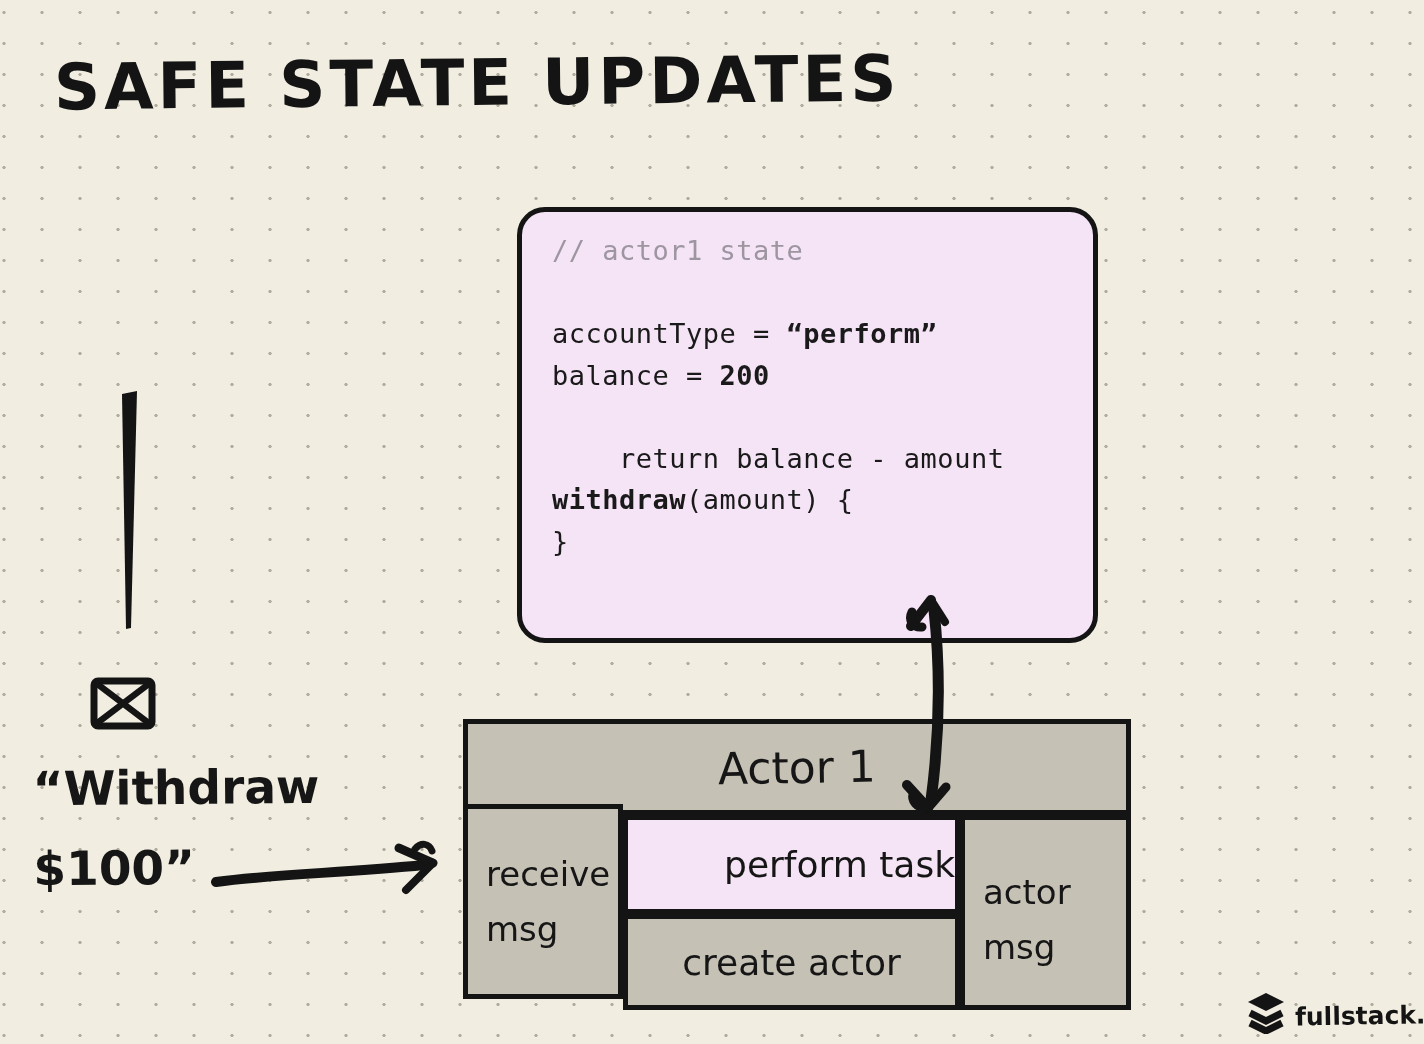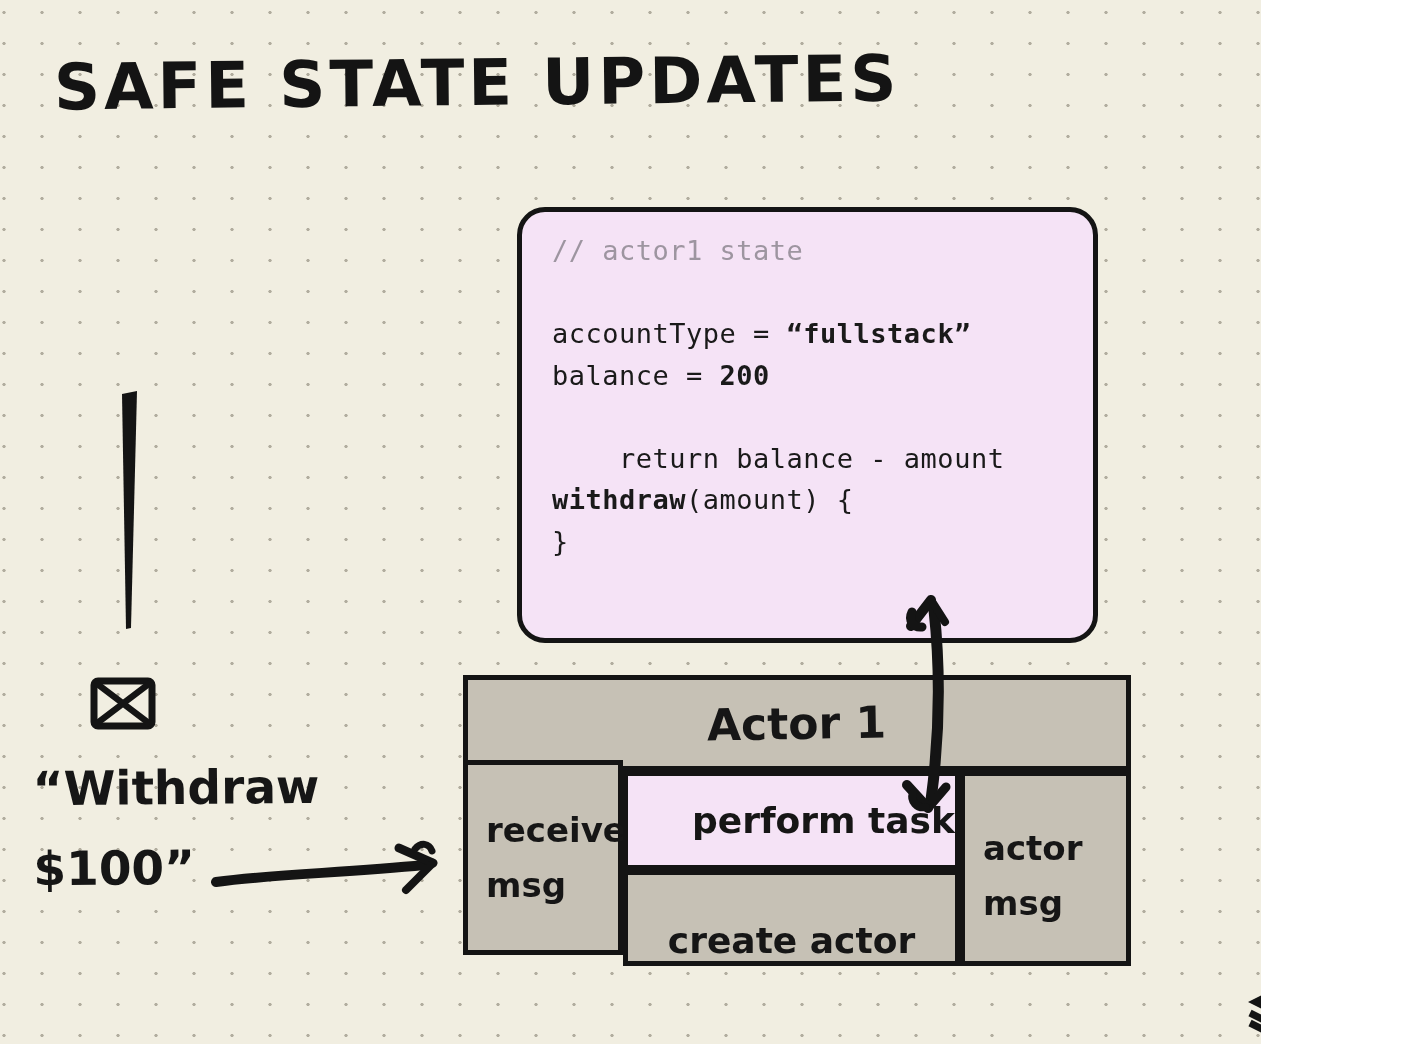--- a/index.html
+++ b/index.html
@@ -3,21 +3,21 @@
 <meta charset="utf-8">
 <style>
   * { margin: 0; padding: 0; box-sizing: border-box; }
   html, body { width: 1424px; height: 1044px; }
   body {
     font-family: "DejaVu Sans", sans-serif;
     color: #161616;
   }
   .slide {
     position: relative;
-    width: 1261px;
+    width: 1424px;
     height: 1044px;
     overflow: hidden;
     background-color: #f1eee1;
     background-image: radial-gradient(circle, rgba(125,120,105,.55) 1.4px, transparent 1.9px);
     background-size: 38px 31px;
     background-position: 23px 28px;
   }
 
   
   .title {
@@ -78,21 +78,22 @@
   .code-line { white-space: pre; }
   .code-line.comment { color: #9d95a0; }
   .code-gap { height: 41.5px; }
   .code-box b { font-weight: 700; }
 
   
   .a1-cell {
     position: absolute;
     background: #c6c1b5;
     border: 5px solid #141414;
-    font-weight: 700;
+    font-weight: 400;
+    margin-top: 44px;
   }
   .a1-header {
     left: 463px; top: 675px; width: 668px; height: 96px;
     display: flex; align-items: center; justify-content: center;
     font-size: 44px;
   }
   .a1-header .label { transform: rotate(-1deg); }
   .a1-receive {
     left: 463px; top: 760px; width: 160px; height: 195px;
     font-size: 34px; line-height: 55px;
@@ -100,21 +101,21 @@
     white-space: pre-line;
   }
   .a1-perform {
     left: 623px; top: 771px; width: 337px; height: 99px;
     background: #f5e3f6;
     display: flex; align-items: center; justify-content: flex-end;
     font-size: 36px;
   }
   .a1-create {
     left: 623px; top: 870px; width: 337px; height: 96px;
-    display: flex; align-items: flex-end; justify-content: center;
+    display: flex; align-items: center; justify-content: center;
     font-size: 36px;
   }
   .a1-send {
     left: 960px; top: 771px; width: 171px; height: 195px;
     font-size: 34px; line-height: 55px;
     padding: 45px 0 0 18px;
     white-space: pre-line;
   }
 
   
@@ -163,21 +164,21 @@
       <path d="M6 6 L60 47 M60 6 L6 47" fill="none" stroke="#141414" stroke-width="6.5"></path>
     </svg>
   </span>
 
   <div class="withdraw-text">“Withdraw
 $100”</div>
 
   <div class="code-box">
     <div class="code-line comment">// actor1 state</div>
     <div class="code-gap"></div>
-    <div class="code-line"><span>accountType = </span><b>“fullstack”</b></div>
+    <div class="code-line"><span>accountType = </span><b>“perform”</b></div>
     <div class="code-line"><span>balance = </span><b>200</b></div>
     <div class="code-gap"></div>
     <div class="code-line">    return balance - amount</div>
     <div class="code-line"><b>withdraw</b><span>(amount) {</span></div>
     <div class="code-line">}</div>
   </div>
 
   <div class="a1-cell a1-header">
     <span class="label">Actor 1</span>
   </div>

